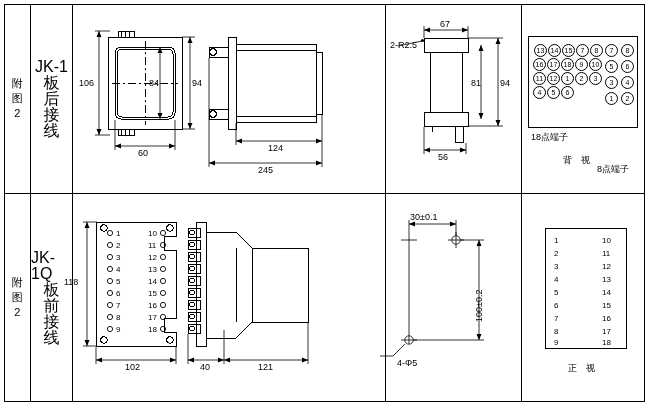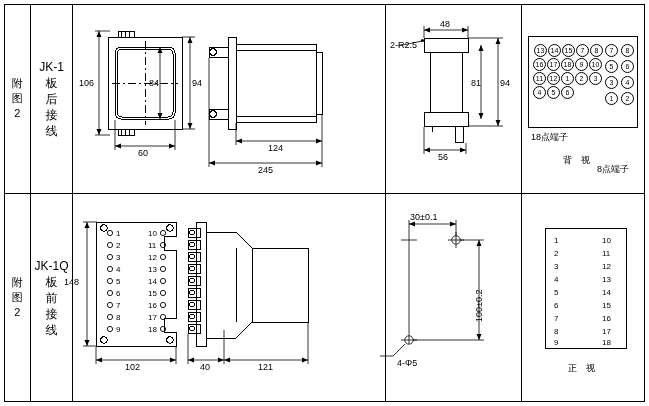--- a/index.html
+++ b/index.html
@@ -24,21 +24,21 @@
     display:flex; flex-direction:column;
     align-items:center; justify-content:center;
     font-size:11px; line-height:15px; letter-spacing:0.5px;
   }
   .lblcell .ch { display:block; }
 
   .namecell {
     position:absolute;
     display:flex; flex-direction:column;
     align-items:center; justify-content:center;
-    font-size:12px; line-height:16px;
+    font-size:16px; line-height:16px;
   }
 
   
   .box { position:absolute; border:1px solid #000; }
   .txt { position:absolute; font-size:9px; line-height:10px; white-space:nowrap; }
 
   svg { position:absolute; top:0; left:0; overflow:visible; }
 
   .pinrow { position:absolute; font-size:8px; line-height:9px; white-space:nowrap; }
   .numcirc {
@@ -197,21 +197,21 @@
     </g>
   </svg>
 
   <div class="txt" style="left:79px; top:78px;">106</div>
   <div class="txt" style="left:149px; top:78px;">84</div>
   <div class="txt" style="left:192px; top:78px;">94</div>
   <div class="txt" style="left:138px; top:148px;">60</div>
   <div class="txt" style="left:268px; top:143px;">124</div>
   <div class="txt" style="left:258px; top:165px;">245</div>
   <div class="txt" style="left:390px; top:40px;">2-R2.5</div>
-  <div class="txt" style="left:440px; top:19px;">48</div>
+  <div class="txt" style="left:440px; top:19px;">67</div>
   <div class="txt" style="left:471px; top:78px;">81</div>
   <div class="txt" style="left:500px; top:78px;">94</div>
   <div class="txt" style="left:438px; top:152px;">56</div>
 
   <div class="box" style="left:528px; top:36px; width:110px; height:92px;"></div>
 
   <div class="numcirc" style="left:534px; top:44px;">13</div>
   <div class="numcirc" style="left:548px; top:44px;">14</div>
   <div class="numcirc" style="left:562px; top:44px;">15</div>
   <div class="numcirc" style="left:533px; top:58px;">16</div>
@@ -366,21 +366,21 @@
       <path d="M479,240 l-2.5,6 h5 z" fill="#000" stroke="none"></path>
       <path d="M479,340 l-2.5,-6 h5 z" fill="#000" stroke="none"></path>
       <line x1="460" y1="240" x2="484" y2="240"></line>
       <line x1="413" y1="340" x2="484" y2="340"></line>
 
       <line x1="405" y1="344" x2="393" y2="356"></line>
       <line x1="393" y1="356" x2="380" y2="356"></line>
     </g>
   </svg>
 
-  <div class="txt" style="left:64px; top:277px;">148</div>
+  <div class="txt" style="left:64px; top:277px;">118</div>
   <div class="txt" style="left:125px; top:362px;">102</div>
   <div class="txt" style="left:200px; top:362px;">40</div>
   <div class="txt" style="left:258px; top:362px;">121</div>
   <div class="txt" style="left:410px; top:212px;">30±0.1</div>
   <div class="txt" style="left:397px; top:358px;">4-Φ5</div>
   <div style="position:absolute; left:474px; top:322px; font-size:9px; transform:rotate(-90deg); transform-origin:0 0; white-space:nowrap;">100±0.2</div>
 
   <div class="pinrow" style="left:116px; top:229px;">1</div>
   <div class="pinrow" style="left:116px; top:241px;">2</div>
   <div class="pinrow" style="left:116px; top:253px;">3</div>

